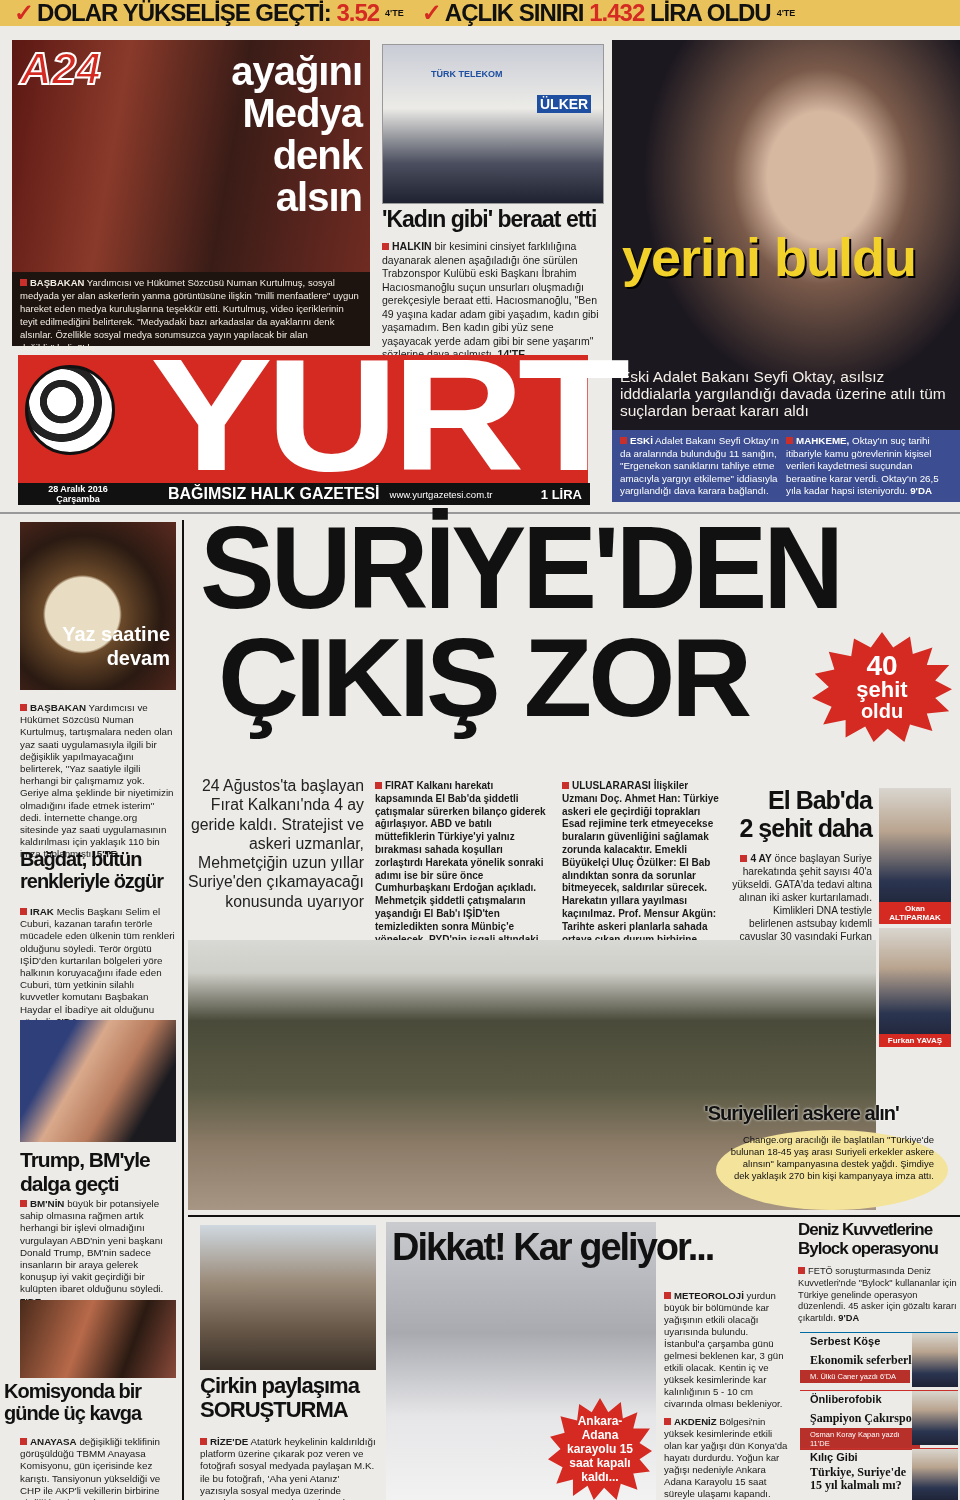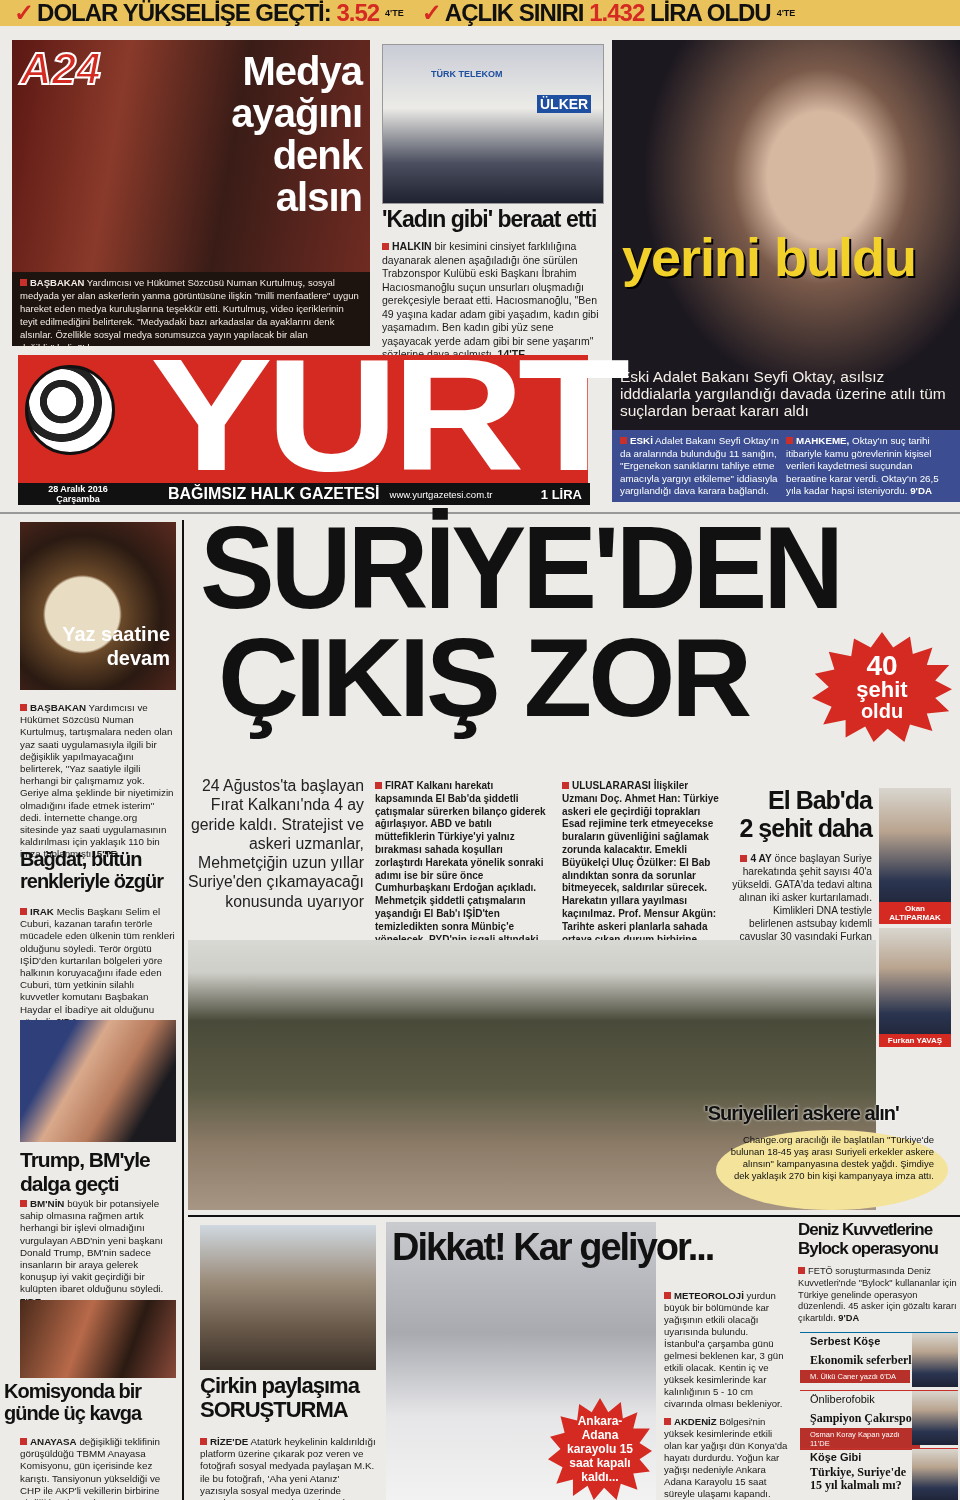--- a/index.html
+++ b/index.html
@@ -34,22 +34,22 @@
   <span class="chk">✓</span>
   <span>AÇLIK SINIRI</span>&nbsp;
   <span class="num">1.432</span>&nbsp;
   <span>LİRA OLDU</span>
   <span class="ref">4'TE</span>
 </div>
 
 <div class="abs photo" style="left:12px;top:40px;width:358px;height:232px;background:linear-gradient(100deg,#5b1713 0%,#8a3a2a 30%,#3a1c17 60%,#6f2b22 100%)">
   <div class="abs" style="left:8px;top:4px;font-size:44px;font-weight:bold;color:#d42a22;-webkit-text-stroke:2px #fff;font-style:italic">A24</div>
   <div class="abs" style="left:170px;top:10px;width:180px;text-align:right;color:#fff;font-weight:bold;font-size:40px;line-height:42px;letter-spacing:-1px">
+    <div>ayağını</div>
     <div>Medya</div>
-    <div>ayağını</div>
     <div>denk alsın</div>
   </div>
 </div>
 <div class="abs caption-dark" style="left:12px;top:272px;width:358px;height:74px">
   <span class="bullet"></span><span class="b">BAŞBAKAN</span>
   <span>Yardımcısı ve Hükümet Sözcüsü Numan Kurtulmuş, sosyal medyada yer alan askerlerin yanma görüntüsüne ilişkin "milli menfaatlere" uygun hareket eden medya kuruluşlarına teşekkür etti. Kurtulmuş, video içeriklerinin teyit edilmediğini belirterek. "Medyadaki bazı arkadaslar da ayaklarını denk alsınlar. Özellikle sosyal medya sorumsuzca yayın yapılacak bir alan değildir"dedi.</span>
   <span>8'de</span>
 </div>
 
 <div class="abs" style="left:382px;top:44px;width:222px;height:160px;background:linear-gradient(180deg,#c9ccd6 0%,#ecebe7 40%,#4a4e5e 75%,#1f2230 100%);border:1px solid #999">
@@ -196,22 +196,22 @@
   <span class="b">9'DA</span>
 </div>
 
 <div class="abs" style="left:800px;top:1332px;width:158px;height:56px;border-top:1px solid #0369a1">
   <div style="font-size:11px;font-weight:bold;padding:2px 10px">Serbest Köşe</div>
   <div style="font-family:'Liberation Serif',serif;font-weight:bold;font-size:12px;padding:4px 10px 2px">Ekonomik seferberlik</div>
   <div style="background:#b8302a;color:#fff;font-size:7.5px;padding:2px 10px;width:110px">M. Ülkü Caner yazdı 6'DA</div>
   <div class="abs portrait" style="right:0;top:0;width:46px;height:54px"></div>
 </div>
 <div class="abs" style="left:800px;top:1390px;width:158px;height:56px;border-top:1px solid #c9302c">
-  <div style="font-size:11px;font-weight:normal;padding:2px 10px">Önliberofobik</div>
+  <div style="font-size:11px;font-weight:bold;padding:2px 10px">Önliberofobik</div>
   <div style="font-family:'Liberation Serif',serif;font-weight:bold;font-size:12px;padding:4px 10px 2px">Şampiyon Çakırspor</div>
   <div style="background:#b8302a;color:#fff;font-size:7.5px;padding:2px 10px;width:120px">Osman Koray Kapan yazdı 11'DE</div>
   <div class="abs portrait" style="right:0;top:0;width:46px;height:54px"></div>
 </div>
 <div class="abs" style="left:800px;top:1448px;width:158px;height:52px;border-top:1px solid #c9302c">
-  <div style="font-size:11px;font-weight:bold;padding:2px 10px">Köşe Gibi</div>
+  <div style="font-size:11px;font-weight:bold;padding:2px 10px">Kılıç Gibi</div>
   <div style="font-family:'Liberation Serif',serif;font-weight:bold;font-size:12px;line-height:13px;padding:1px 10px;width:120px">Türkiye, Suriye'de 15 yıl kalmalı mı?</div>
   <div class="abs portrait" style="right:0;top:0;width:46px;height:52px"></div>
 </div>
 
 </body></html>

